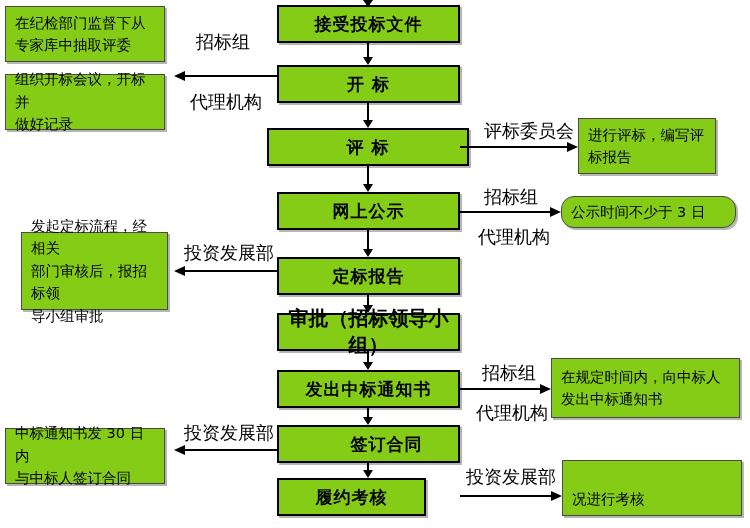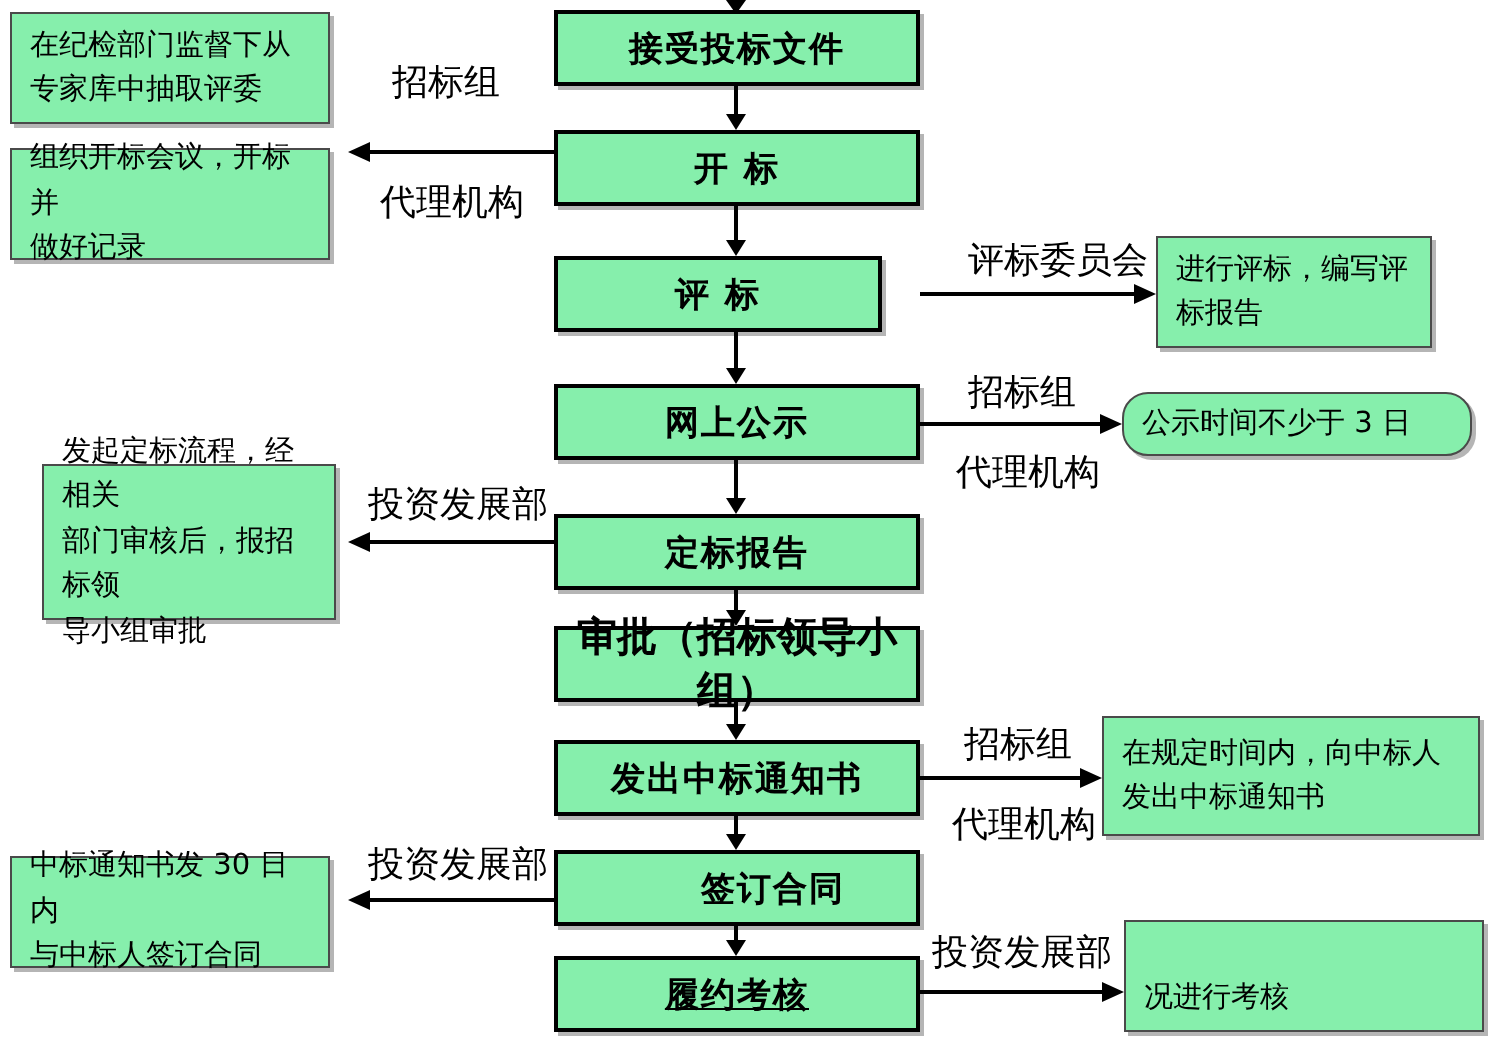--- a/index.html
+++ b/index.html
@@ -16,21 +16,21 @@
     width: 750px;
     height: 528px;
     background: #ffffff;
     overflow: hidden;
   }
 
   
   .box {
     position: absolute;
     box-sizing: border-box;
-    background: #86efac;
+    background: #84cc16;
     display: flex;
     align-items: center;
     box-shadow: 2px 2px 0 0 rgba(120,120,120,0.55);
   }
   .box-main {
     border: 2px solid #000000;
     justify-content: center;
     text-align: center;
     font-weight: bold;
     font-size: 17px;
@@ -75,21 +75,21 @@
 <div id="canvas">
 
   <div class="box box-main" style="left:277px; top:65px; width:183px; height:38px;">
     <span>开  标</span>
   </div>
 
   <div class="box box-main" style="left:277px; top:5px; width:183px; height:38px;">
     <span>接受投标文件</span>
   </div>
 
-  <div class="box box-main" style="left:277px; top:128px; width:164px; height:38px;">
+  <div class="box box-main" style="left:267px; top:128px; width:202px; height:38px;">
     <span>评  标</span>
   </div>
 
   <div class="box box-main" style="left:277px; top:192px; width:183px; height:38px;">
     <span>网上公示</span>
   </div>
 
   <div class="box box-main" style="left:277px; top:257px; width:183px; height:38px;">
     <span>定标报告</span>
   </div>
@@ -99,21 +99,21 @@
   </div>
 
   <div class="box box-main" style="left:277px; top:370px; width:183px; height:38px;">
     <span>发出中标通知书</span>
   </div>
 
   <div class="box box-main" style="left:277px; top:425px; width:183px; height:38px;padding-left:36px;">
     <span>签订合同</span>
   </div>
 
-  <div class="box box-main" style="left:277px; top:478px; width:183px; height:38px;text-decoration:underline;">
+  <div class="box box-main" style="left:277px; top:478px; width:149px; height:38px;">
     <span>履约考核</span>
   </div>
 
   <div class="box box-side" style="left:5px; top:6px; width:160px; height:56px;">
     <span class="txt">
       <span>在纪检部门监督下从</span><br>
       <span>专家库中抽取评委</span>
     </span>
   </div>
 

